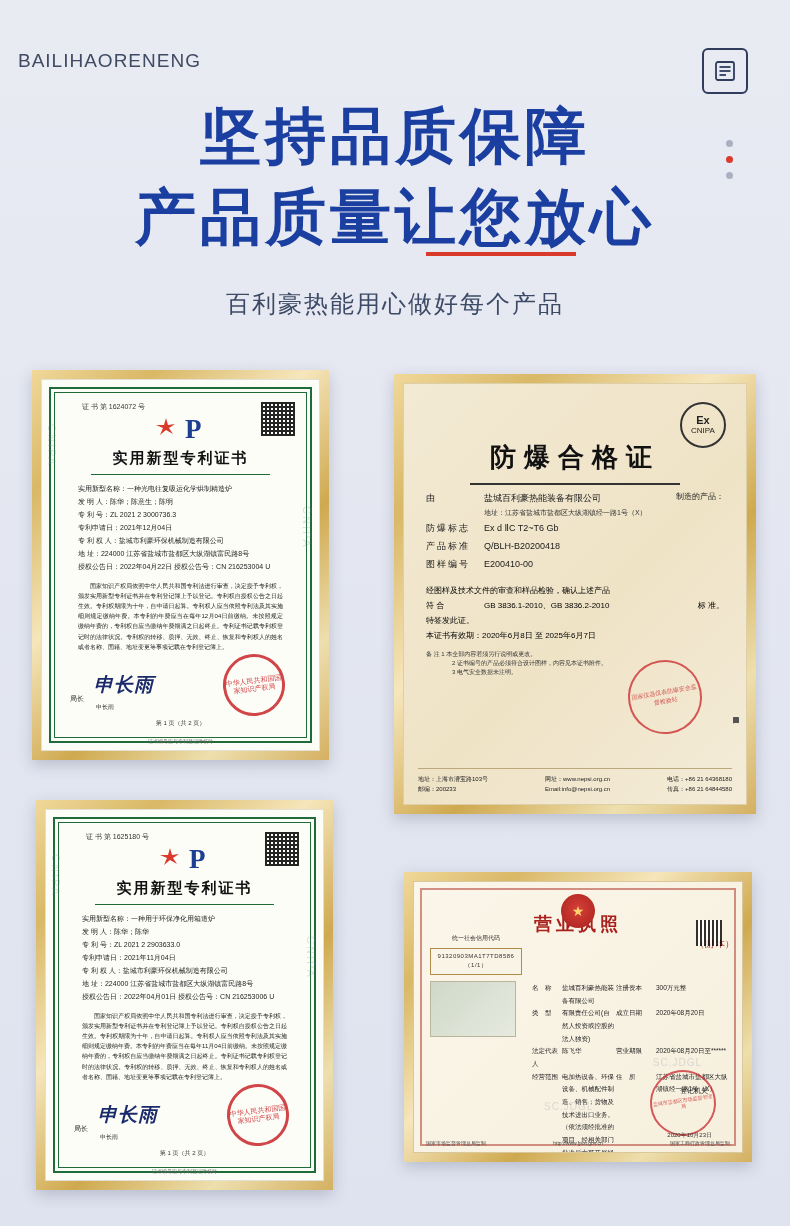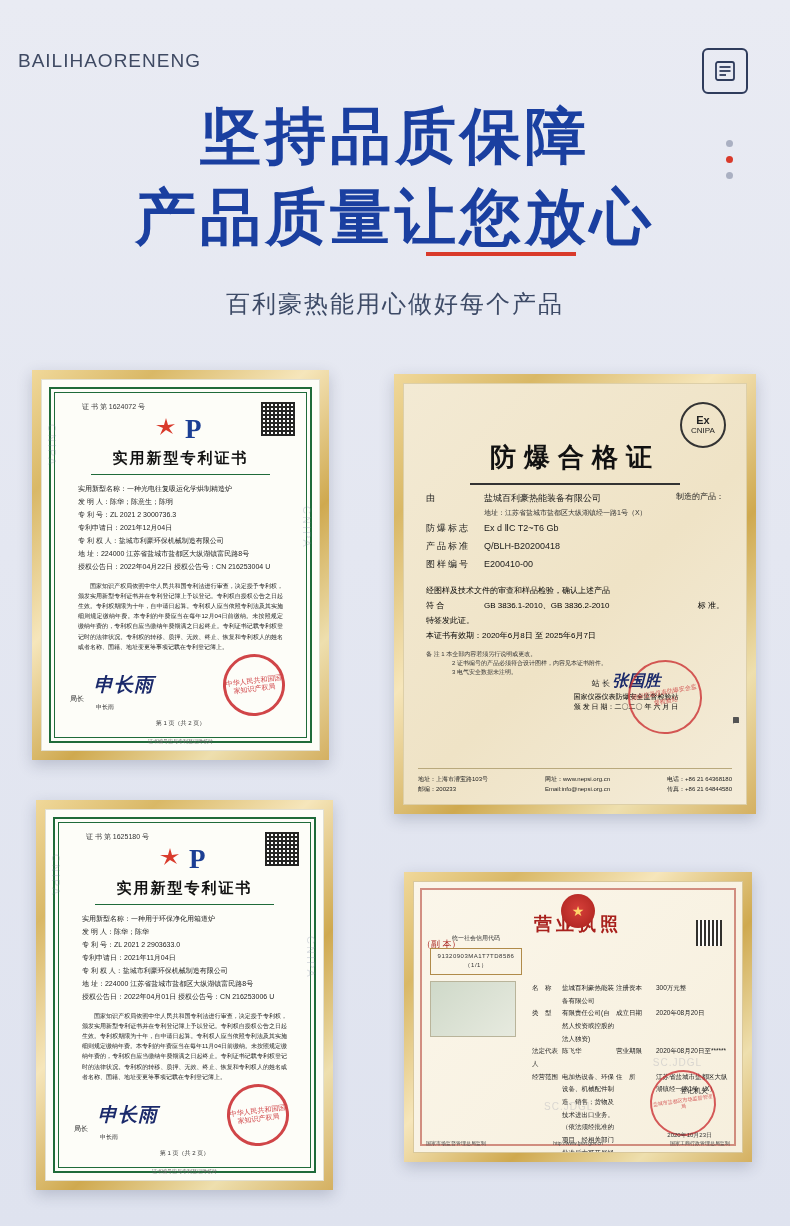--- a/index.html
+++ b/index.html
@@ -222,21 +222,21 @@
     position:absolute; left: 50%; transform: translateX(-50%); top: 12px;
     width: 34px; height: 34px; border-radius: 50%;
     background: radial-gradient(circle at 50% 45%, #d6403a, #a8201c);
     display:flex; align-items:center; justify-content:center;
     color:#ffd36b; font-size: 14px;
   }
   .lic-title {
     text-align:center; margin-top: 22px;
     font-size: 18px; font-weight:bold; color:#a8201c; letter-spacing: 4px;
   }
-  .lic-sub { text-align:left; font-size: 9px; color:#a8201c; margin-top: 2px; }
+  .lic-sub { text-align:right; font-size: 9px; color:#a8201c; margin-top: 2px; }
   .lic-left {
     position:absolute; left: 16px; top: 52px; width: 92px;
     font-size: 6px; color:#333; line-height: 1.6; text-align:center;
   }
   .lic-code-box {
     margin-top: 4px; font-size: 6px; border:1px solid #b08b4a; padding: 3px 2px;
     letter-spacing: .5px;
   }
   .lic-photo {
     margin-top: 6px; width: 86px; height: 56px;
@@ -432,28 +432,20 @@
           </div>
         </div>
 
         <div class="ex-note">
           <div>备 注 1 本全部内容若须另行说明或更改。</div>
           <div style="margin-left:26px;">2 证书编号的产品必须符合设计图样，内容见本证书附件。</div>
           <div style="margin-left:26px;">3 电气安全数据未注明。</div>
         </div>
       </div>
 
-      <div class="ex-sign">
-        <div class="row1">
-          <span>站 长</span>
-          <span class="hand">张国胜</span>
-        </div>
-        <div style="font-size:7px;">国家仪器仪表防爆安全监督检验站</div>
-        <div style="font-size:7px;">颁 发 日 期：二〇二〇 年 六 月  日</div>
-      </div>
       <div class="ex-seal">
         <span>国家仪器仪表防爆安全监督检验站</span>
       </div>
       <div class="ex-vert">本证书仅限于认可发布的产品范围内使用</div>
 
       <div class="ex-foot">
         <div class="col">
           <div><span>地址：</span><span>上海市漕宝路103号</span></div>
           <div><span>邮编：</span><span>200233</span></div>
         </div>

